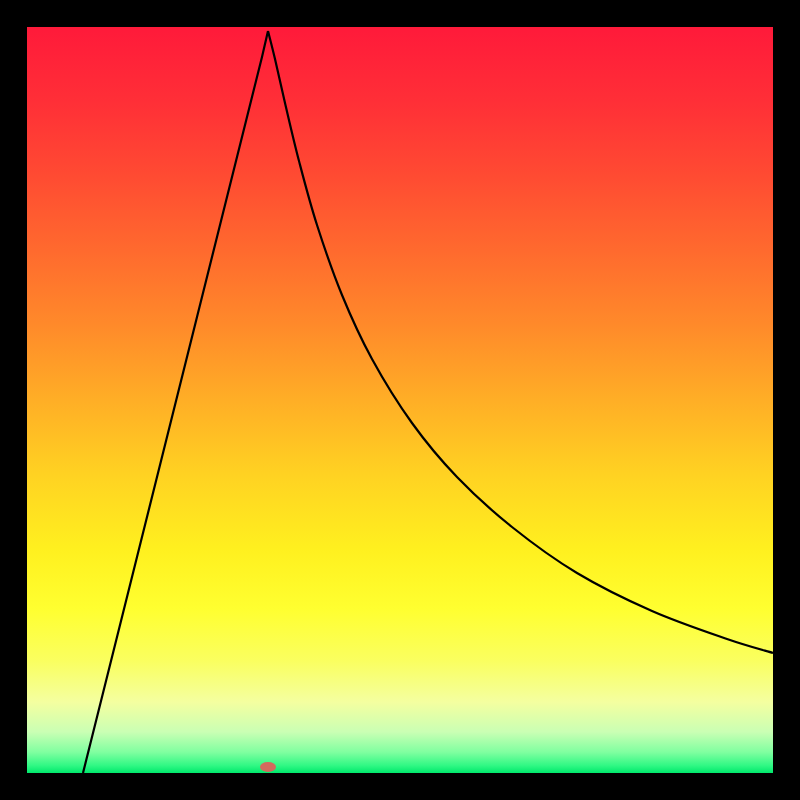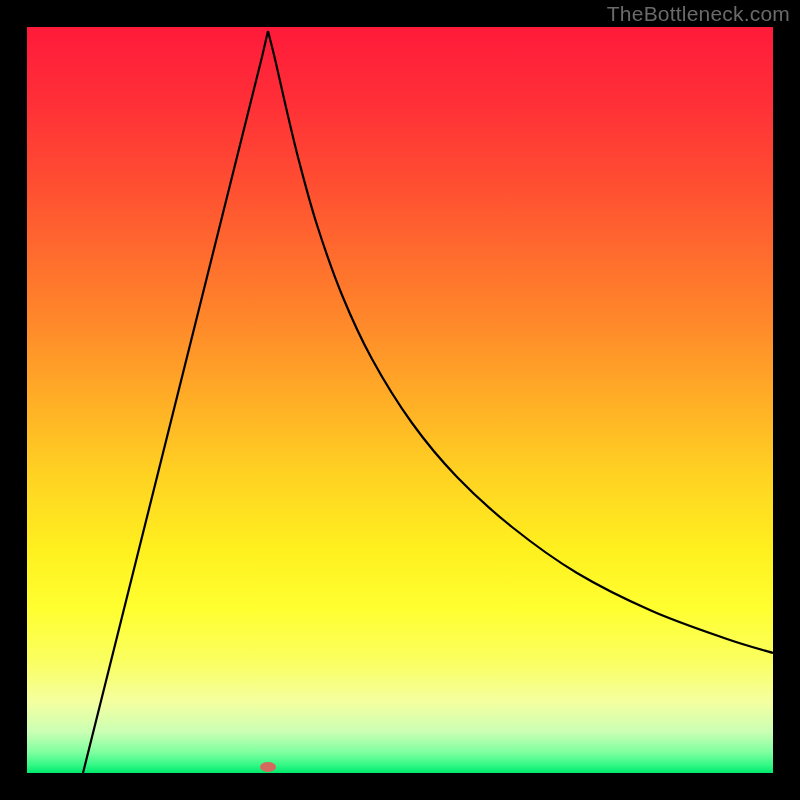--- a/index.html
+++ b/index.html
@@ -78,14 +78,13 @@
       <rect x="0" y="0" width="746" height="746" fill="url(#bg-grad)"></rect>
     </svg>
 
     <svg class="curve-svg" width="746" height="746" viewBox="0 0 746 746" preserveAspectRatio="none">
       <path id="left-branch" fill="none" stroke="#000" stroke-width="2.2" d="M56 746 L70 690 L90 610 L110 530 L130 450 L150 370 L170 290 L190 210 L210 130 L225 70 L235 30 L241 4"></path>
       <path id="right-branch" fill="none" stroke="#000" stroke-width="2.2" d="M 241 4 C 242.16666666666666 8.666666666666668 245.16666666666666 20 248 32 C 250.83333333333334 44 254 59 258 76 C 262 93 266.6666666666667 113.66666666666667 272 134 C 277.3333333333333 154.33333333333334 282.8333333333333 175.66666666666666 290 198 C 297.1666666666667 220.33333333333334 305.8333333333333 245.66666666666666 315 268 C 324.1666666666667 290.3333333333333 333.3333333333333 310.6666666666667 345 332 C 356.6666666666667 353.3333333333333 370.8333333333333 376.3333333333333 385 396 C 399.1666666666667 415.6666666666667 413.3333333333333 432.6666666666667 430 450 C 446.6666666666667 467.3333333333333 465 484 485 500 C 505 516 526.6666666666666 532 550 546 C 573.3333333333334 560 600 573 625 584 C 650 595 679.8333333333334 605 700 612 C 720.1666666666666 619 738.3333333333334 623.6666666666666 746 626"></path>
       <ellipse id="min-marker" cx="241" cy="740" rx="8" ry="5" fill="#d36a5d"></ellipse>
     </svg>
   </div>
 
-  <div class="watermark">TheBottleneck.com</div>
 </div>
 
 </body></html>

